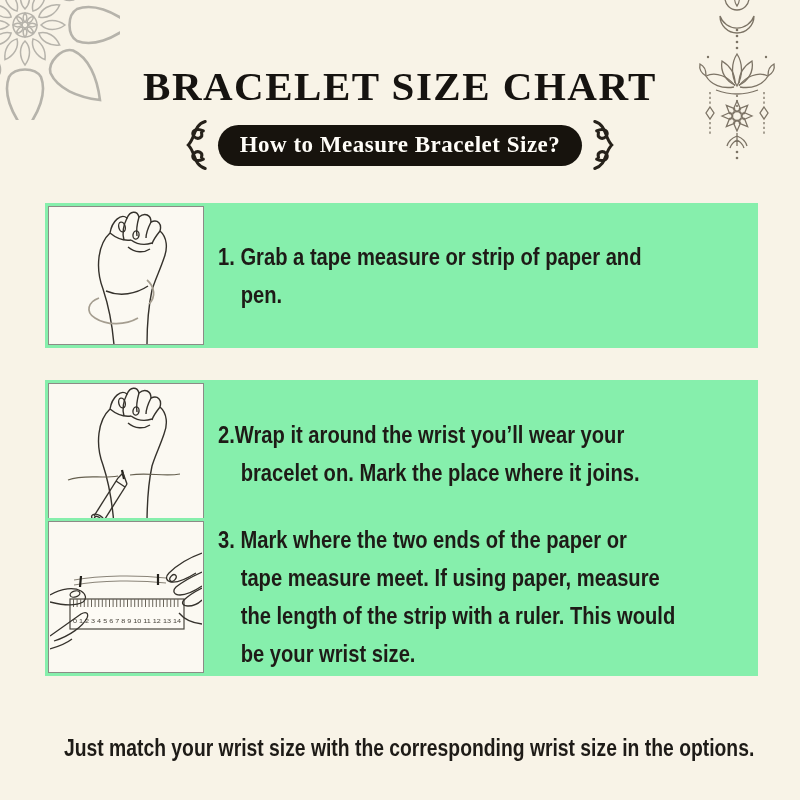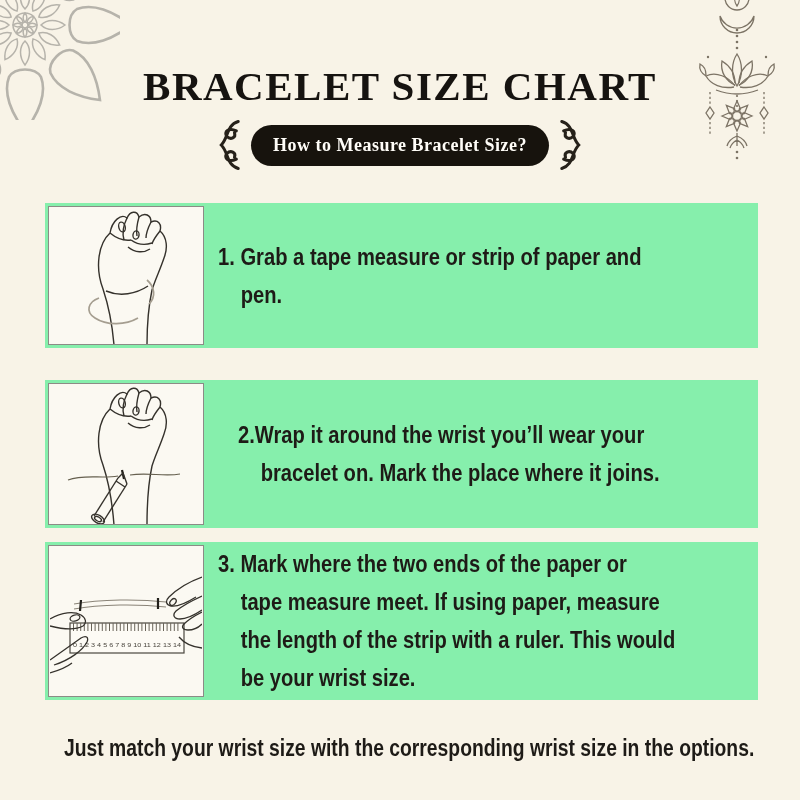--- a/index.html
+++ b/index.html
@@ -18,35 +18,35 @@
   }
   .badge-row {
     position:absolute; top:118px; left:0; width:100%;
     display:flex; justify-content:center; align-items:center; gap:9px;
   }
   .badge {
     display:inline-flex; align-items:center; justify-content:center;
     height:41px; padding:0 22px; border-radius:22px;
     background:#17130d; color:#fffdf8;
     font-family:"Liberation Serif", serif; font-weight:700;
-    font-size:18px; letter-spacing:0.5px; white-space:nowrap;
+    font-size:23px; letter-spacing:0.5px; white-space:nowrap;
   }
   .flourish { display:block; }
   
   .mandala { position:absolute; left:-70px; top:-70px; }
   .lotus   { position:absolute; right:8px; top:0; }
   
   .step {
     position:absolute; left:45px; width:713px;
     background:#86efac;
     display:flex; align-items:center;
   }
   .step-1 { top:203px; height:145px; }
-  .step-2 { top:380px; height:148px;gap:20px; }
-  .step-3 { top:542px; height:158px; }
+  .step-2 { top:380px; height:148px; }
+  .step-3 { top:518px; height:158px; }
   .illus-box {
     flex:0 0 156px; align-self:stretch; margin:3px 0 3px 3px;
     background:#fbf9f2; border:1px solid #8c8b86;
     display:flex; align-items:center; justify-content:center;
     overflow:hidden;
   }
   .step-text {
     margin-left:14px; color:#1e1b17;
     font-weight:700; font-size:24px; line-height:38px;
     transform:scaleX(0.84); transform-origin:0 50%;

